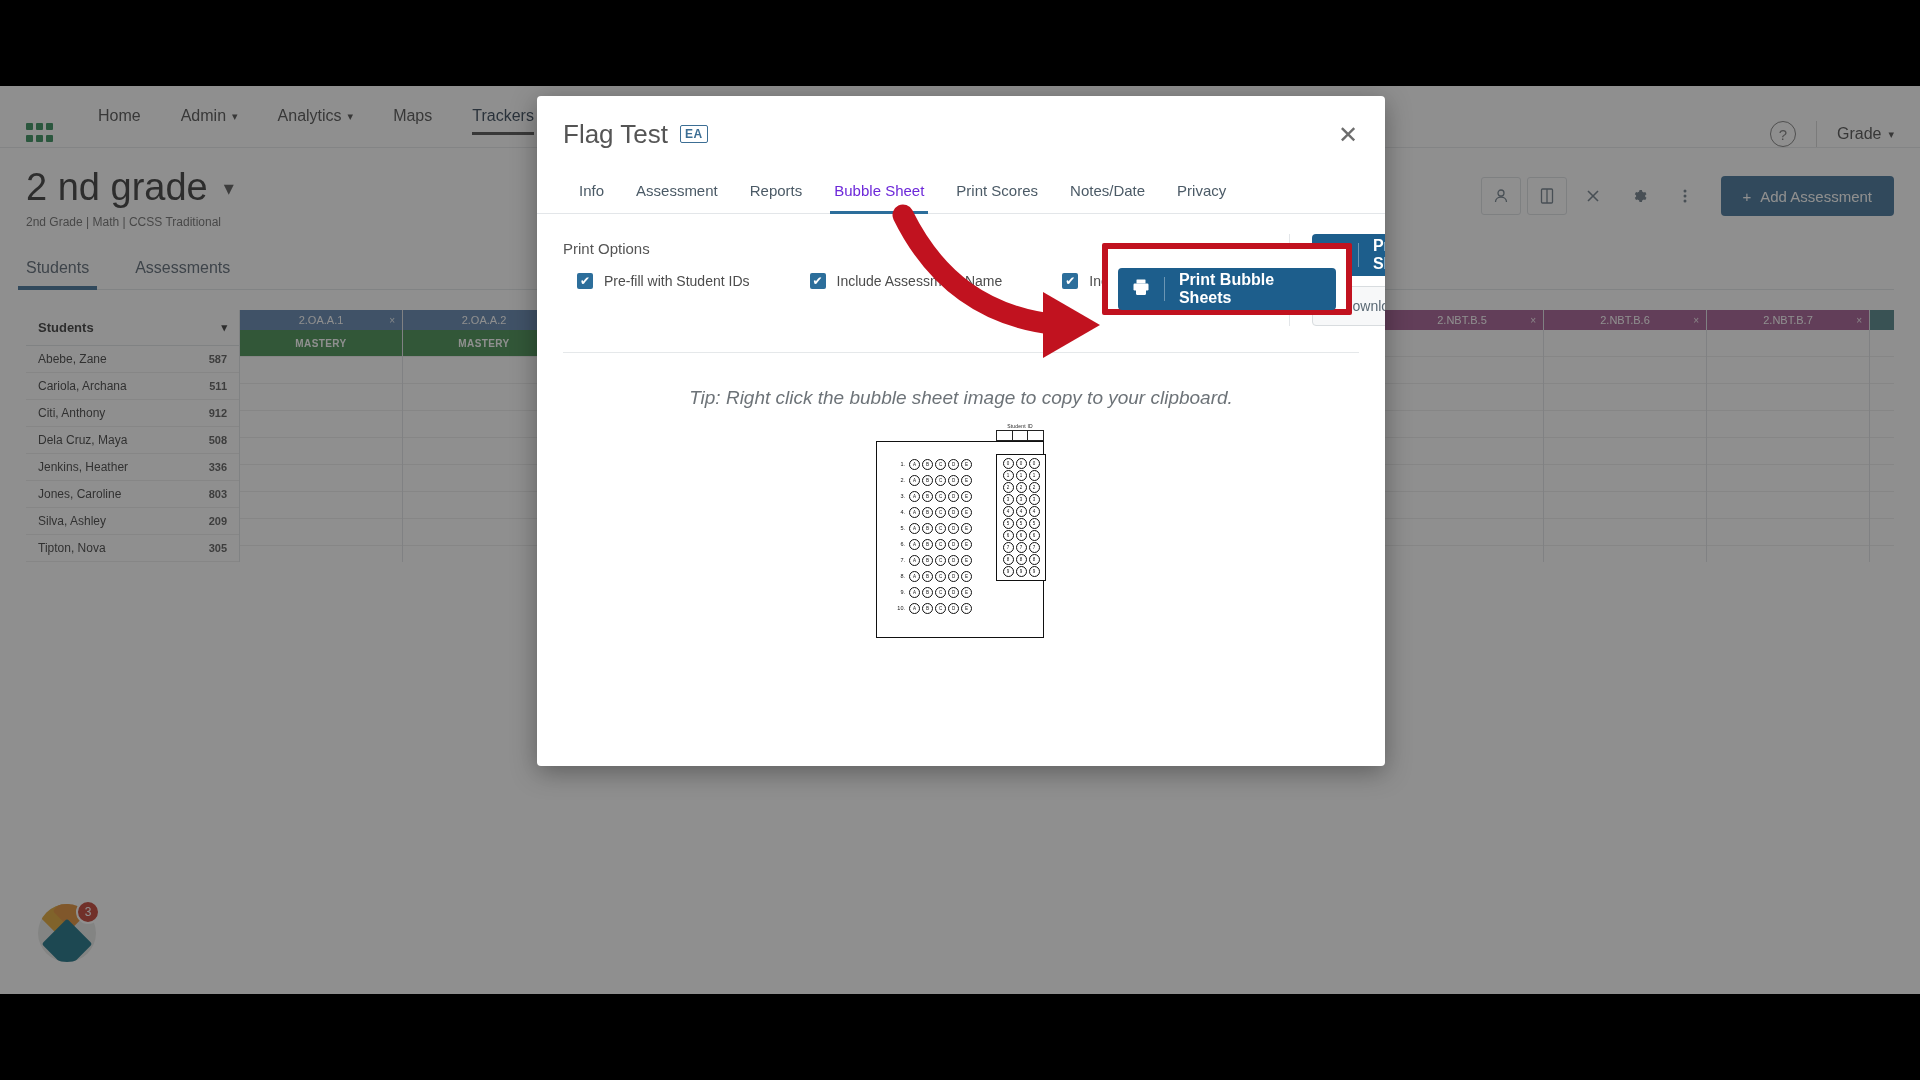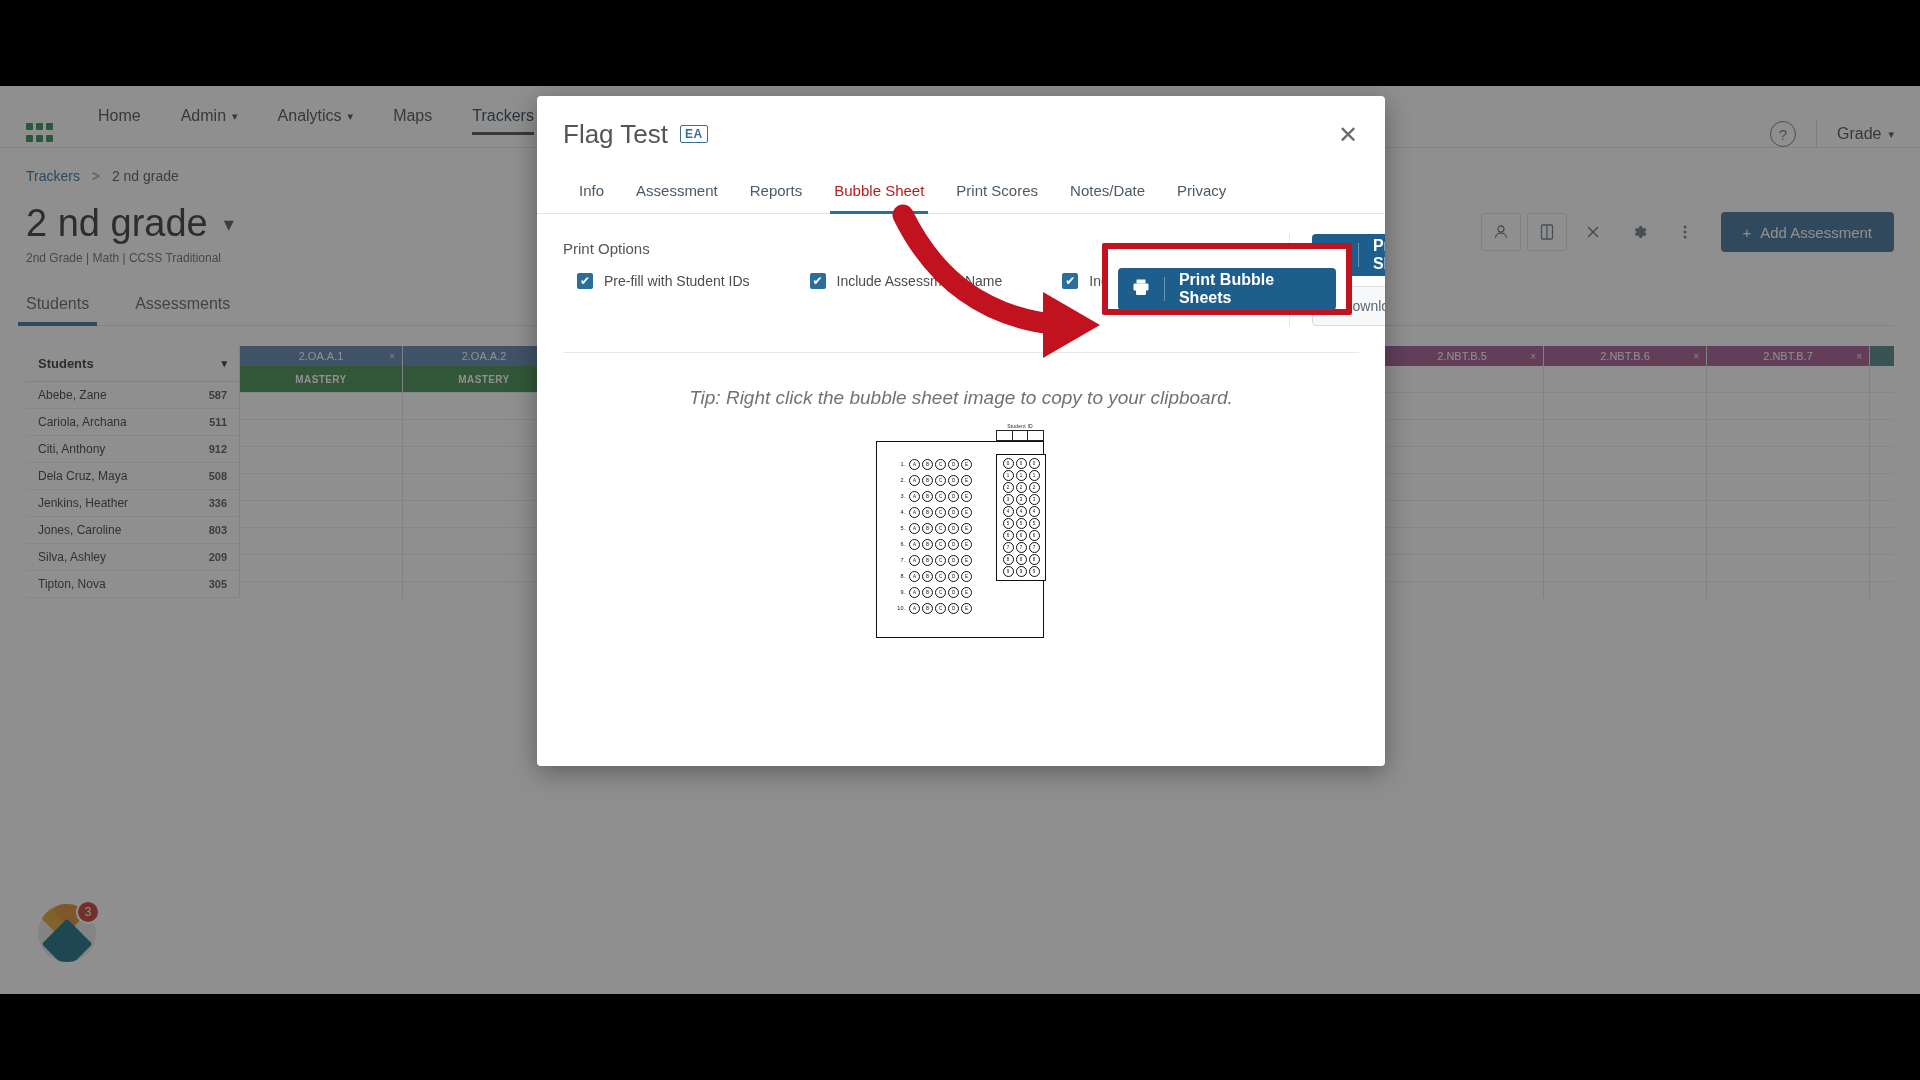--- a/index.html
+++ b/index.html
@@ -163,21 +163,21 @@
     position:absolute; right: 24px; top: 26px;
     width: 26px; height:26px; color:#6d6d6d; font-size: 24px; line-height: 22px;
     display:flex; align-items:center; justify-content:center;
   }
   .modal-tabs {
     display:flex; gap: 0; padding: 0 26px; border-bottom: 1px solid #e3e6e9; text-align: right;
   }
   .mtab {
     font-size: 15px; color:#4b5a66; padding: 10px 16px 14px; position:relative;
   }
-  .mtab.active { color:#b91c1c; }
+  .mtab.active { color:#6d28d9; }
   .mtab.active::after {
     content:""; position:absolute; left:12px; right:12px; bottom:-1px; height:3px; background:#2c6e9b;
   }
   .modal-body { padding: 26px 26px 0; }
   .print-options-row { display:flex; align-items:flex-start; }
   .po-left { flex: 1; }
   .po-label { font-size: 15px; color:#555; margin-bottom: 16px; }
   .checks { display:flex; align-items:center; padding-left: 14px; }
   .check-item { display:flex; align-items:center; gap: 11px; margin-right: 60px; }
   .cbox {
@@ -285,25 +285,20 @@
         <div class="help-circle">?</div>
         <div class="nav-divider"></div>
         <div class="user-name">
           <span>Grade</span>
           <span class="caret">▾</span>
         </div>
       </div>
     </div>
 
     <div class="page-body">
-      <div class="breadcrumb">
-        <span class="bc-link">Trackers</span>
-        <span class="bc-sep">&gt;</span>
-        <span>2 nd grade</span>
-      </div>
 
       <div class="page-title-row">
         <div>
           <div class="page-title">
             <span>2 nd grade</span>
             <span class="caret">▾</span>
           </div>
           <div class="page-sub">2nd Grade | Math | CCSS Traditional</div>
         </div>
         <div class="title-tools">

